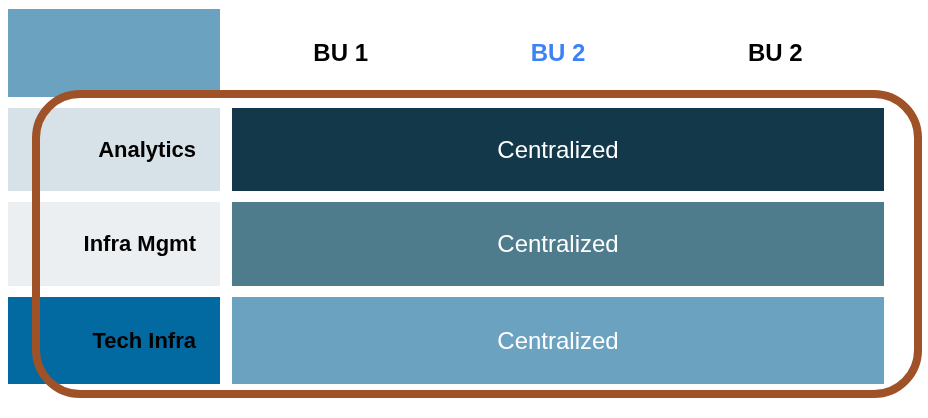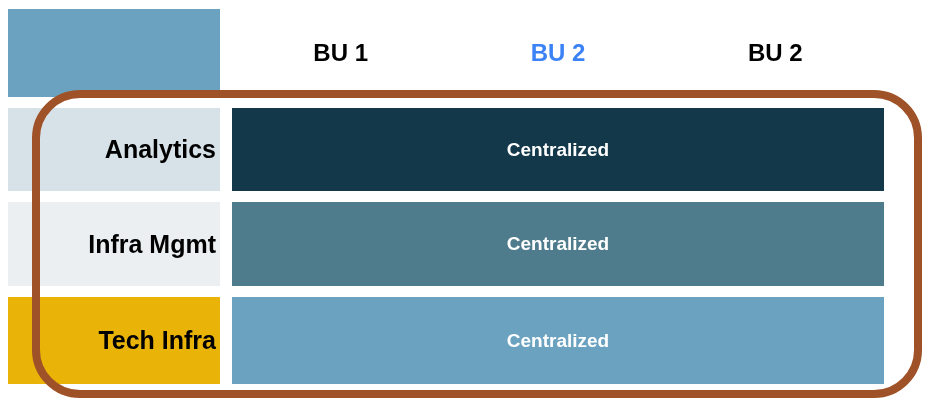--- a/index.html
+++ b/index.html
@@ -29,31 +29,31 @@
     display: flex;
     align-items: center;
     justify-content: center;
     font-size: 24px;
     font-weight: bold;
   }
   .row-header {
     display: flex;
     align-items: center;
     justify-content: flex-end;
-    padding-right: 4px;
+    padding-right: 24px;
     box-sizing: border-box;
-    font-size: 25px;
+    font-size: 22px;
     font-weight: bold;
   }
   .bar {
     display: flex;
     align-items: center;
     justify-content: center;
-    font-size: 19px;
-    font-weight: bold;
+    font-size: 24px;
+    font-weight: normal;
   }
   .highlight-frame {
     position: absolute;
     left: 32px;
     top: 90px;
     width: 890px;
     height: 308px;
     box-sizing: border-box;
     border: 8px solid #9f5128;
     border-radius: 48px;
@@ -72,19 +72,19 @@
       <div class="col-header" style="color: #3b82f6;">BU 2</div>
       <div class="col-header" style="color: rgb(0, 0, 0);">BU 2</div>
     </div>
 
     <div class="row-header" style="background-color: rgb(215, 225, 232); color: rgb(0, 0, 0);">Analytics</div>
     <div class="bar" style="background-color: rgb(18, 56, 74); color: rgb(255, 255, 255);">Centralized</div>
 
     <div class="row-header" style="background-color: rgb(235, 239, 242); color: rgb(0, 0, 0);">Infra Mgmt</div>
     <div class="bar" style="background-color: rgb(79, 124, 141); color: rgb(255, 255, 255);">Centralized</div>
 
-    <div class="row-header" style="background-color: #eab308; color: rgb(0, 0, 0);">Tech Infra</div>
+    <div class="row-header" style="background-color: #0369a1; color: rgb(0, 0, 0);">Tech Infra</div>
     <div class="bar" style="background-color: rgb(107, 162, 192); color: rgb(255, 255, 255);">Centralized</div>
 
   </div>
 
   <div class="highlight-frame" style="border-color: rgb(159, 81, 40);"></div>
 </div>
 
 </body></html>

